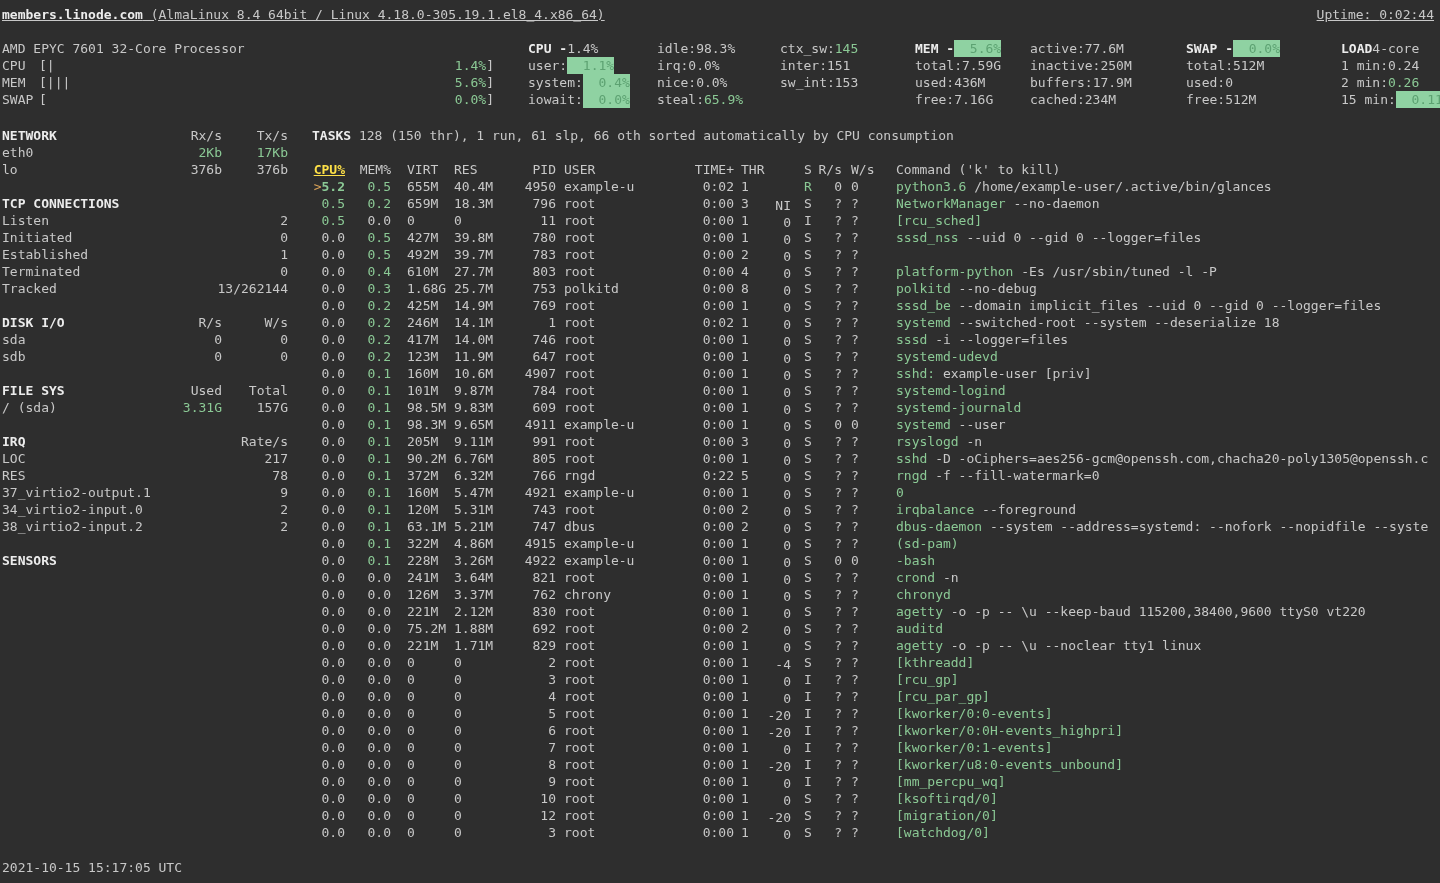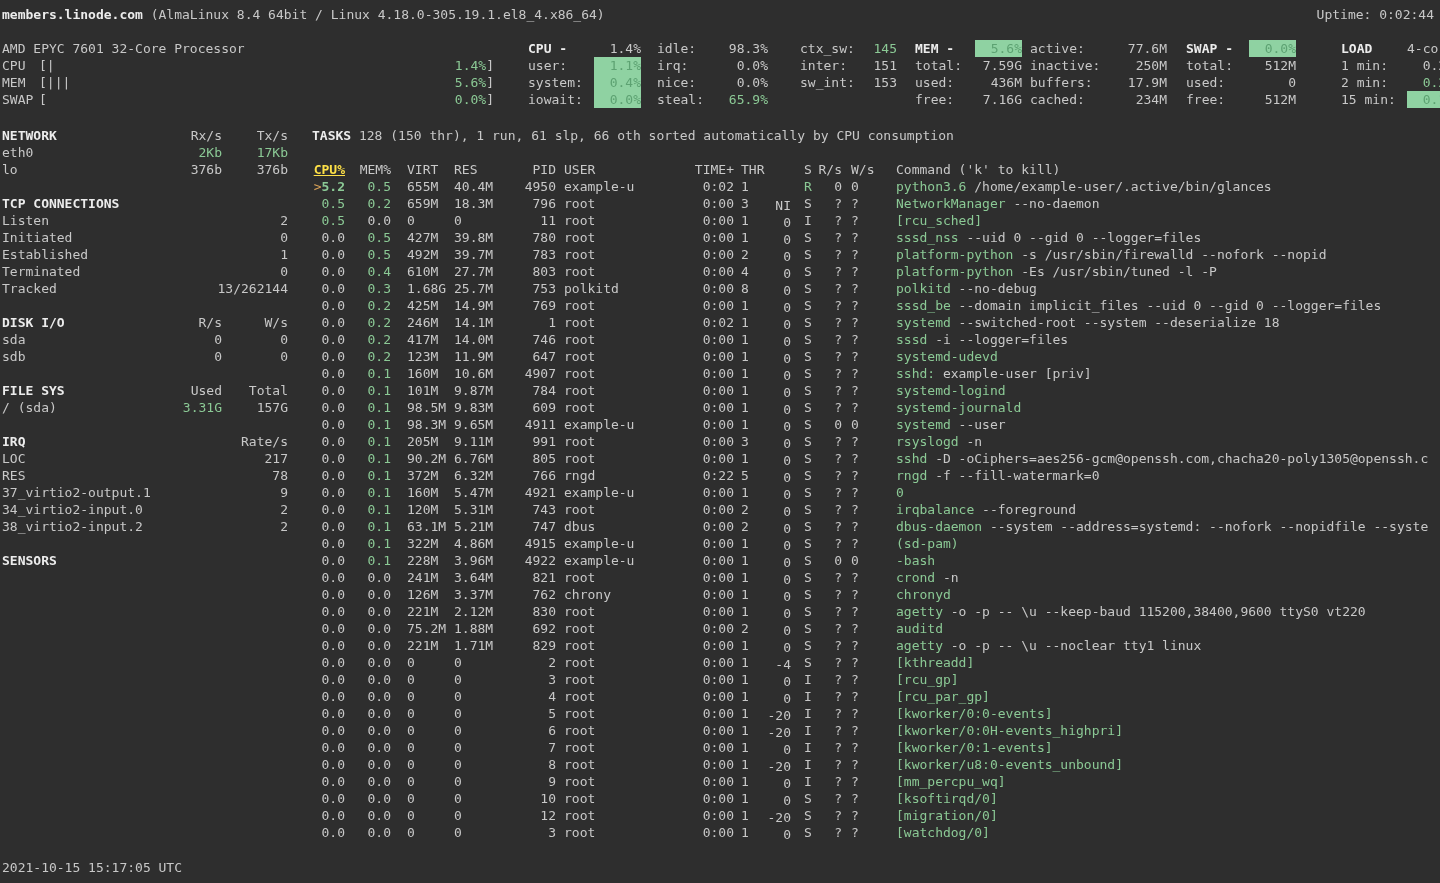--- a/index.html
+++ b/index.html
@@ -12,35 +12,35 @@
   }
   #screen { position:relative; width:1440px; height:883px; }
   .b  { font-weight:bold; color:#ececec; }
   .g  { color:#8bc995; }
   .orange { color:#d8a157; }
   .u  { }
   .badge { background:#8fd2a2; color:#5da272; display:inline-block; min-width:47px; text-align:right; }
   .line { height:17px; white-space:pre; }
 
   
-  #topbar { position:absolute; top:6px; left:2px; width:1432px; display:flex; justify-content:space-between; white-space:pre; }
+  #topbar { position:absolute; top:6px; left:2px; width:1432px; display:flex; justify-content:space-between; white-space:pre;text-decoration:underline; }
 
   
   #quicklook { position:absolute; top:40px; left:2px; width:492px; }
   .ql-row { height:17px; display:flex; white-space:pre; }
   .ql-label { width:37px; }
   .ql-spacer { flex:1; }
 
   
   .stat-panel { position:absolute; top:40px; display:flex; }
   .stat-group { display:block; }
-  .stat-row { height:17px; display:flex; justify-content:space-between; white-space:pre; }
+  .stat-row { height:17px; display:flex; white-space:pre; }
   #cpu-panel  { left:528px; }
   #cpu-panel .g1 { width:113px; margin-right:16px; }
-  #cpu-panel .g2 { width:111px; margin-right:32px; }
+  #cpu-panel .g2 { width:111px; margin-right:12px; }
   #cpu-panel .g3 { width:97px; }
   #mem-panel  { left:915px; }
   #mem-panel .g1 { width:107px; margin-right:8px; }
   #mem-panel .g2 { width:137px; }
   #swap-panel { left:1186px; }
   #swap-panel .g1 { width:110px; }
   #load-panel { left:1320px; }
   #load-panel .g1 { width:113px;margin-left:21px; }
 
   
@@ -468,21 +468,20 @@
       <span class="c-virt">492M</span>
       <span class="c-res">39.7M</span>
       <span class="c-pid">783</span>
       <span class="c-user">root</span>
       <span class="c-time">0:00</span>
       <span class="c-thr">2</span>
       <span class="c-ni">0</span>
       <span class="c-s">S</span>
       <span class="c-rs">?</span>
       <span class="c-ws">?</span>
-      <span class="c-cmd"><span class="c-cmd-name">platform-python</span><span class="c-cmd-args"> -s /usr/sbin/firewalld --nofork --nopid</span></span>
     </div>
 
     <div class="prow">
       <span class="c-cpu"><span class="orange c-cursor"></span><span class="c-cpuv">0.0</span></span>
       <span class="c-mem g">0.4</span>
       <span class="c-virt">610M</span>
       <span class="c-res">27.7M</span>
       <span class="c-pid">803</span>
       <span class="c-user">root</span>
       <span class="c-time">0:00</span>
@@ -747,21 +746,21 @@
       <span class="c-s">S</span>
       <span class="c-rs">?</span>
       <span class="c-ws">?</span>
       <span class="c-cmd"><span class="c-cmd-name">(sd-pam)</span><span class="c-cmd-args"></span></span>
     </div>
 
     <div class="prow">
       <span class="c-cpu"><span class="orange c-cursor"></span><span class="c-cpuv">0.0</span></span>
       <span class="c-mem g">0.1</span>
       <span class="c-virt">228M</span>
-      <span class="c-res">3.96M</span>
+      <span class="c-res">3.26M</span>
       <span class="c-pid">4922</span>
       <span class="c-user">example-u</span>
       <span class="c-time">0:00</span>
       <span class="c-thr">1</span>
       <span class="c-ni">0</span>
       <span class="c-s">S</span>
       <span class="c-rs">0</span>
       <span class="c-ws">0</span>
       <span class="c-cmd"><span class="c-cmd-name">-bash</span><span class="c-cmd-args"></span></span>
     </div>

